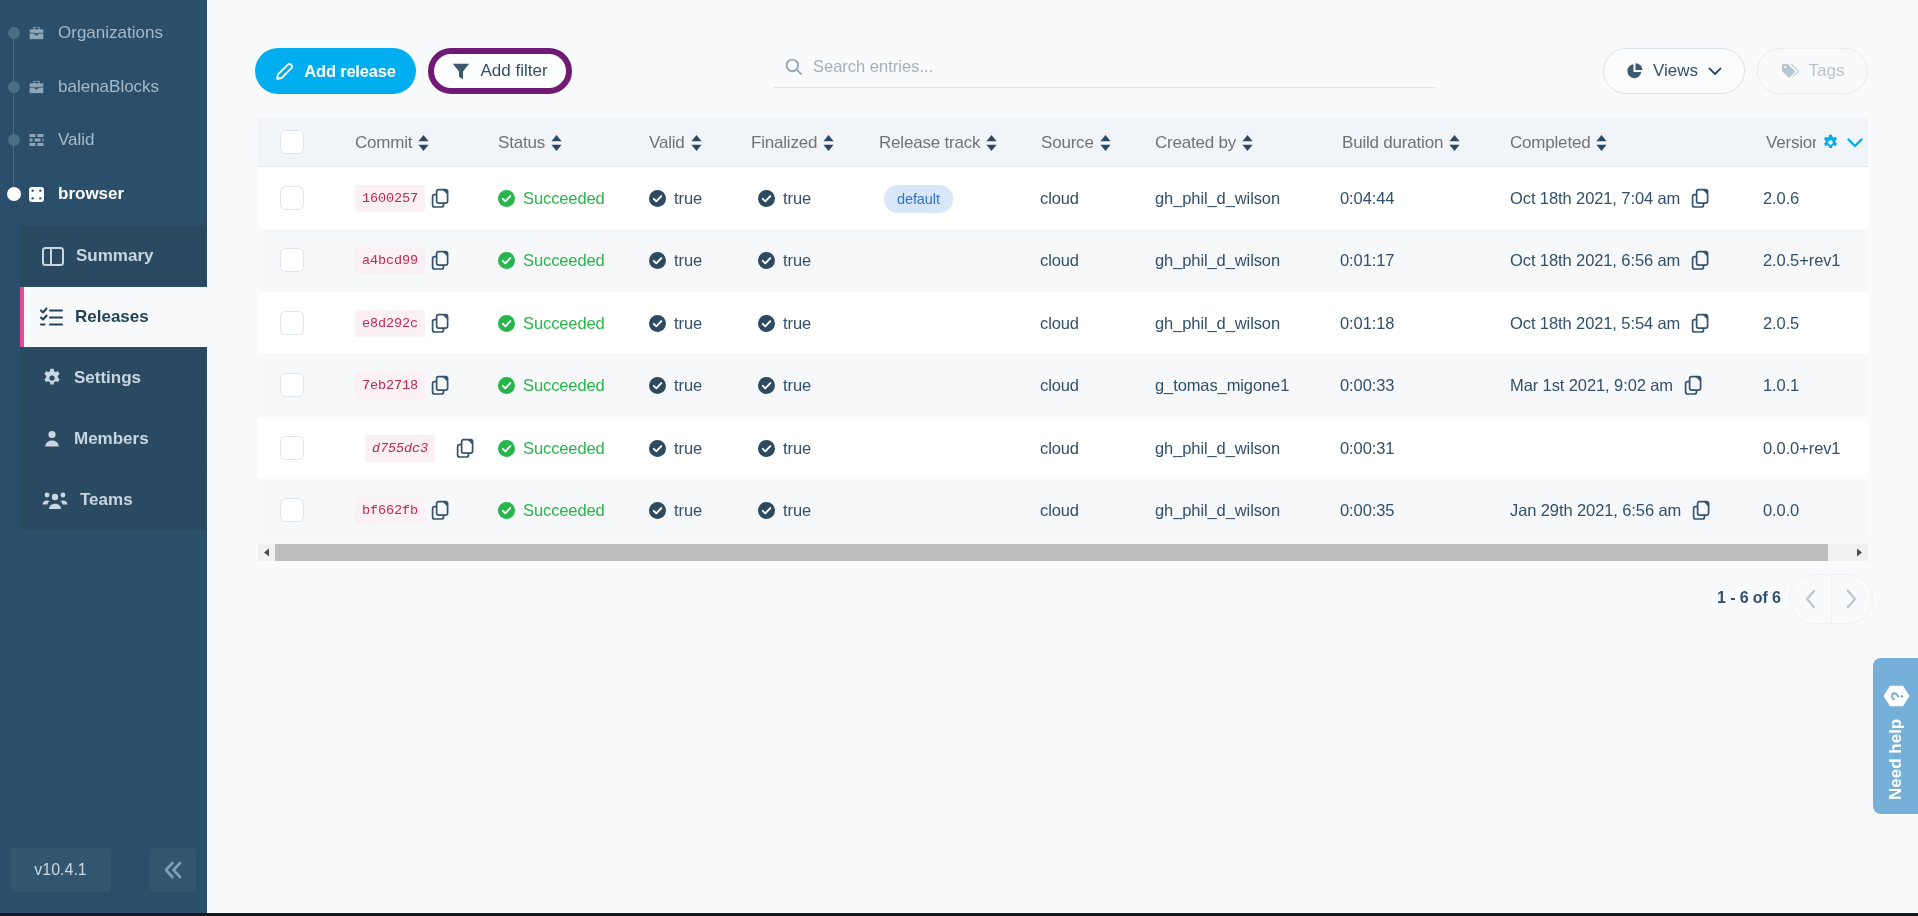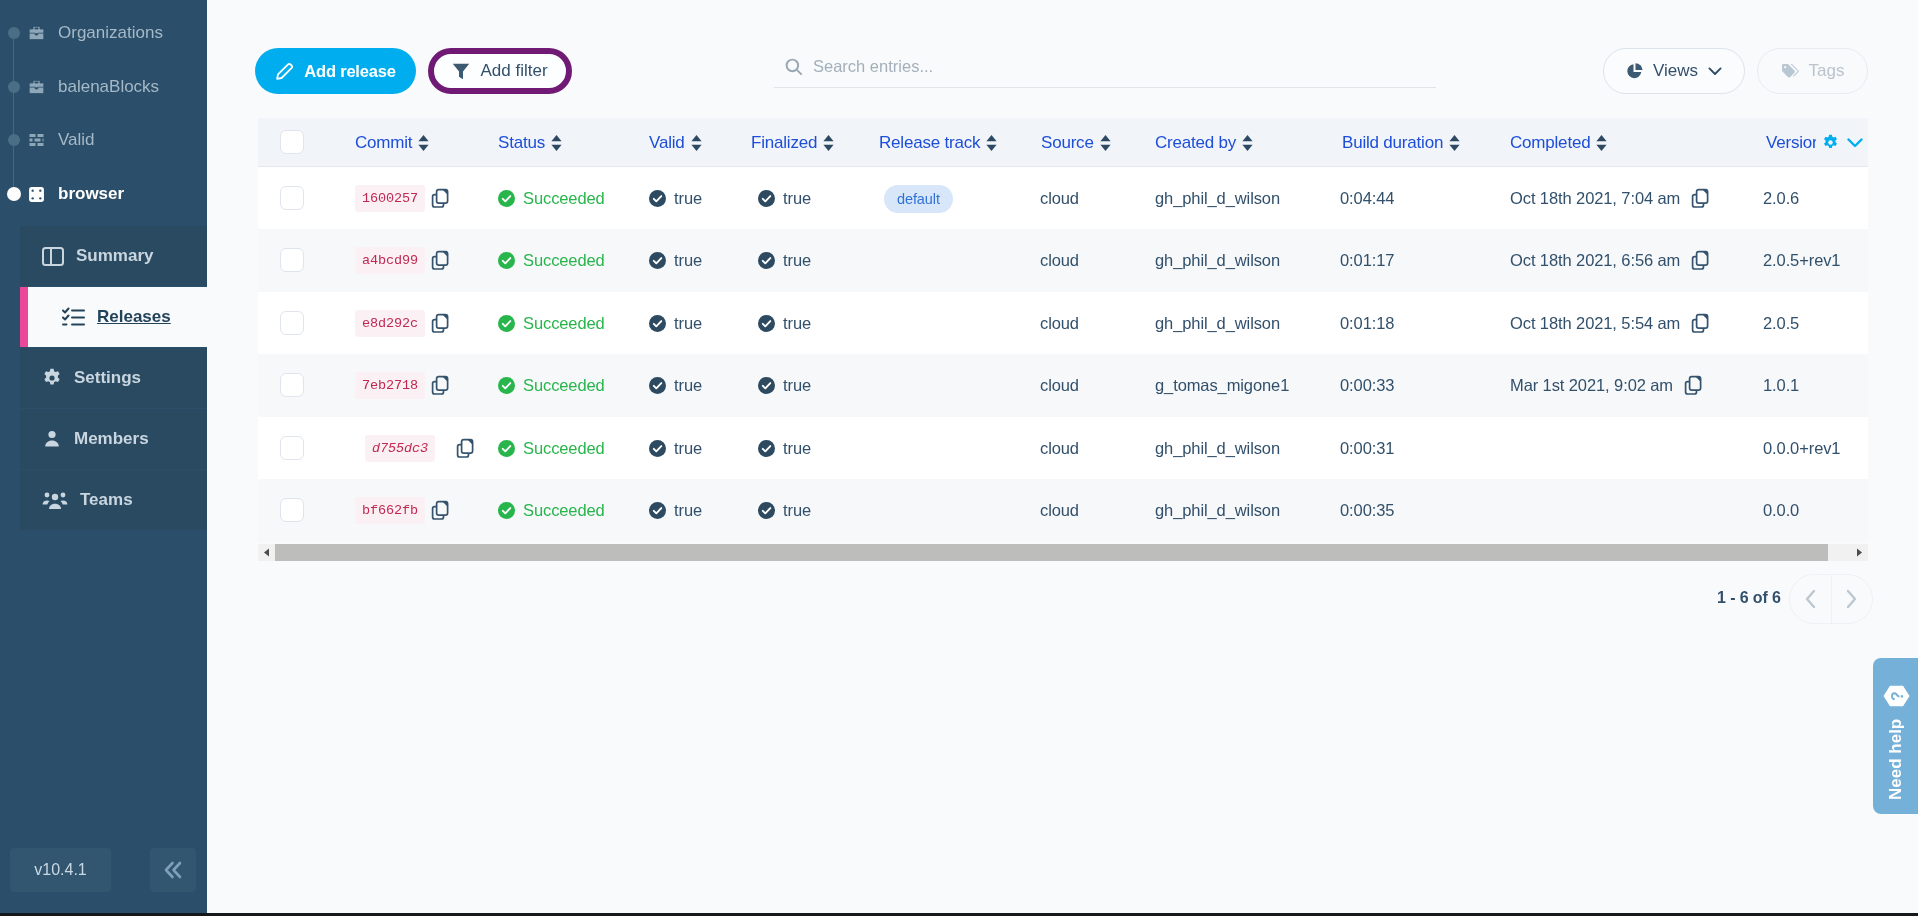--- a/index.html
+++ b/index.html
@@ -11,37 +11,37 @@
 #sidebar { position:absolute; left:0; top:0; width:207px; height:916px; background:#2b4e6a; }
 #botbar { position:absolute; left:0; bottom:0; width:1918px; height:3px; background:#15181b; }
 .rail { position:absolute; left:13px; top:33px; width:1px; height:161px; background:#46697f; }
 .treedot { position:absolute; width:12px; height:12px; border-radius:50%; background:#4a6e85; left:8px; }
 .treedot.active { background:#ffffff; width:14px; height:14px; left:7px; }
 .treeitem { position:absolute; left:28px; height:24px; display:flex; align-items:center; gap:13px; color:#a5b9c6; font-size:17px; }
 .treeitem svg { flex:0 0 auto; }
 .treeitem.active { color:#ffffff; font-weight:bold; }
 
 .menuitem { position:absolute; left:20px; width:187px; height:60px; background:#2a4a62; display:flex; align-items:center; gap:12px; padding-left:22px; color:#c9d6e0; font-size:17px; font-weight:bold; }
-.menuitem.active { background:#f9fafb; color:#23435a; border-left:8px solid #ec4899; padding-left:34px;text-decoration:underline; }
+.menuitem.active { background:#f9fafb; color:#23435a; border-left:4px solid #ec4899; padding-left:16px; }
 
 #verbox { position:absolute; left:10px; bottom:24px; width:101px; height:44px; background:#32566f; border-radius:4px; color:#c9d9e4; font-size:16px; display:flex; align-items:center; justify-content:center; }
 #collapsebtn { position:absolute; left:150px; bottom:24px; width:46px; height:44px; background:#32566f; border-radius:4px; color:#7fa; display:flex; align-items:center; justify-content:center; }
 
 
 .btn { position:absolute; top:48px; height:46px; border-radius:23px; display:flex; align-items:center; justify-content:center; gap:10px; font-size:17px; }
 #addrelease { left:255px; width:161px; background:#00aeef; color:#fff; font-weight:bold; font-size:16.5px; letter-spacing:-0.2px; }
 #addfilter { left:428px; width:144px; background:#fdfeff; border:6px solid #701a75; color:#32506b; }
 #searchwrap { position:absolute; left:774px; top:46px; width:662px; height:42px; border-bottom:1px solid #dfe4e9; display:flex; align-items:center; gap:10px; color:#a3b0bb; font-size:16.5px; padding-left:11px; }
 #viewsbtn { left:1603px; width:142px; background:#fbfcfd; border:1px solid #dce3ea; color:#32506b; }
 #tagsbtn { left:1757px; width:111px; background:transparent; border:1px solid #e7ecf1; color:#b9c4ce; }
 
 
 #table { position:absolute; left:258px; top:118px; width:1610px; }
 #thead { position:absolute; left:0; top:0; width:1610px; height:49px; background:#f1f4f9; border-bottom:1px solid #e4e8ee; }
-.hcell { position:absolute; top:0; height:49px; display:flex; align-items:center; gap:6px; font-size:17px; color:#1d4ed8; letter-spacing:-0.2px; }
+.hcell { position:absolute; top:0; height:49px; display:flex; align-items:center; gap:6px; font-size:17px; color:#737373; letter-spacing:-0.2px; }
 .row { position:absolute; left:0; width:1610px; height:62px; }
 .row.odd { background:#ffffff; }
 .row.even { background:#f6f8fa; }
 .cell { position:absolute; top:0; height:62px; display:flex; align-items:center; font-size:16.5px; color:#32506b; letter-spacing:-0.1px; }
 .chip { font-family:"Liberation Mono", monospace; font-size:13.5px; color:#c02a52; background:#fbf0f3; padding:6px 7px; border-radius:3px; }
 .cbox { position:absolute; left:22px; width:24px; height:24px; border:1px solid #e0e4ec; border-radius:6px; background:#fff; }
 .pill { background:#d8e6f9; color:#3072d8; font-size:14.5px; padding:6px 13px; border-radius:15px; margin-top:2px; }
 .greentxt { color:#28b64c; margin-left:8px; }
 .navytxt { margin-left:8px; }
 
@@ -485,20 +485,28 @@
     <div class="cell" style="left:500px; height:63px;">
         <svg width="17" height="17" viewBox="0 0 17 17">
           <circle cx="8.5" cy="8.5" r="8.5" fill="#2d4a61"></circle>
           <path d="M4.8 8.8 l2.5 2.5 5-5.2" fill="none" stroke="#fff" stroke-width="1.9" stroke-linecap="round" stroke-linejoin="round"></path>
         </svg>
         <span class="navytxt">true</span>
       </div>
     <div class="cell" style="left:782px; height:63px;">cloud</div>
     <div class="cell" style="left:897px; height:63px;">gh_phil_d_wilson</div>
     <div class="cell" style="left:1082px; height:63px;">0:00:35</div>
+    <div class="cell" style="left:1252px; height:63px; gap:10px;">
+        <span>Jan 29th 2021, 6:56 am</span>
+        <svg width="19" height="21" viewBox="0 0 19 21" fill="none" stroke="#35536e" stroke-width="1.7" stroke-linecap="round" stroke-linejoin="round">
+          <rect x="6.6" y="1.6" width="11" height="13.6" rx="2.1"></rect>
+          <path d="M12.1 1.2 h3.3 a2.2 2.2 0 0 1 2.2 2.2 v3.3 z" fill="#35536e" stroke="none"></path>
+          <path d="M6.3 6.6 H4.6 a2 2 0 0 0-2 2 v8.4 a2 2 0 0 0 2 2 h6.9 a2 2 0 0 0 2-2 v-1.2"></path>
+        </svg>
+      </div>
     <div class="cell" style="left:1505px; height:63px;">0.0.0</div>
   </div>
 </div>
 
 <div id="scrollbar">
   <svg class="abs" style="left:4px; top:4px;" width="9" height="9" viewBox="0 0 9 9" fill="#4d4d4d">
       <path d="M7 0.5 L2 4.5 L7 8.5 Z"></path>
     </svg>
   <div id="sthumb"></div>
   <svg class="abs" style="left:1597px; top:4px;" width="9" height="9" viewBox="0 0 9 9" fill="#4d4d4d">

